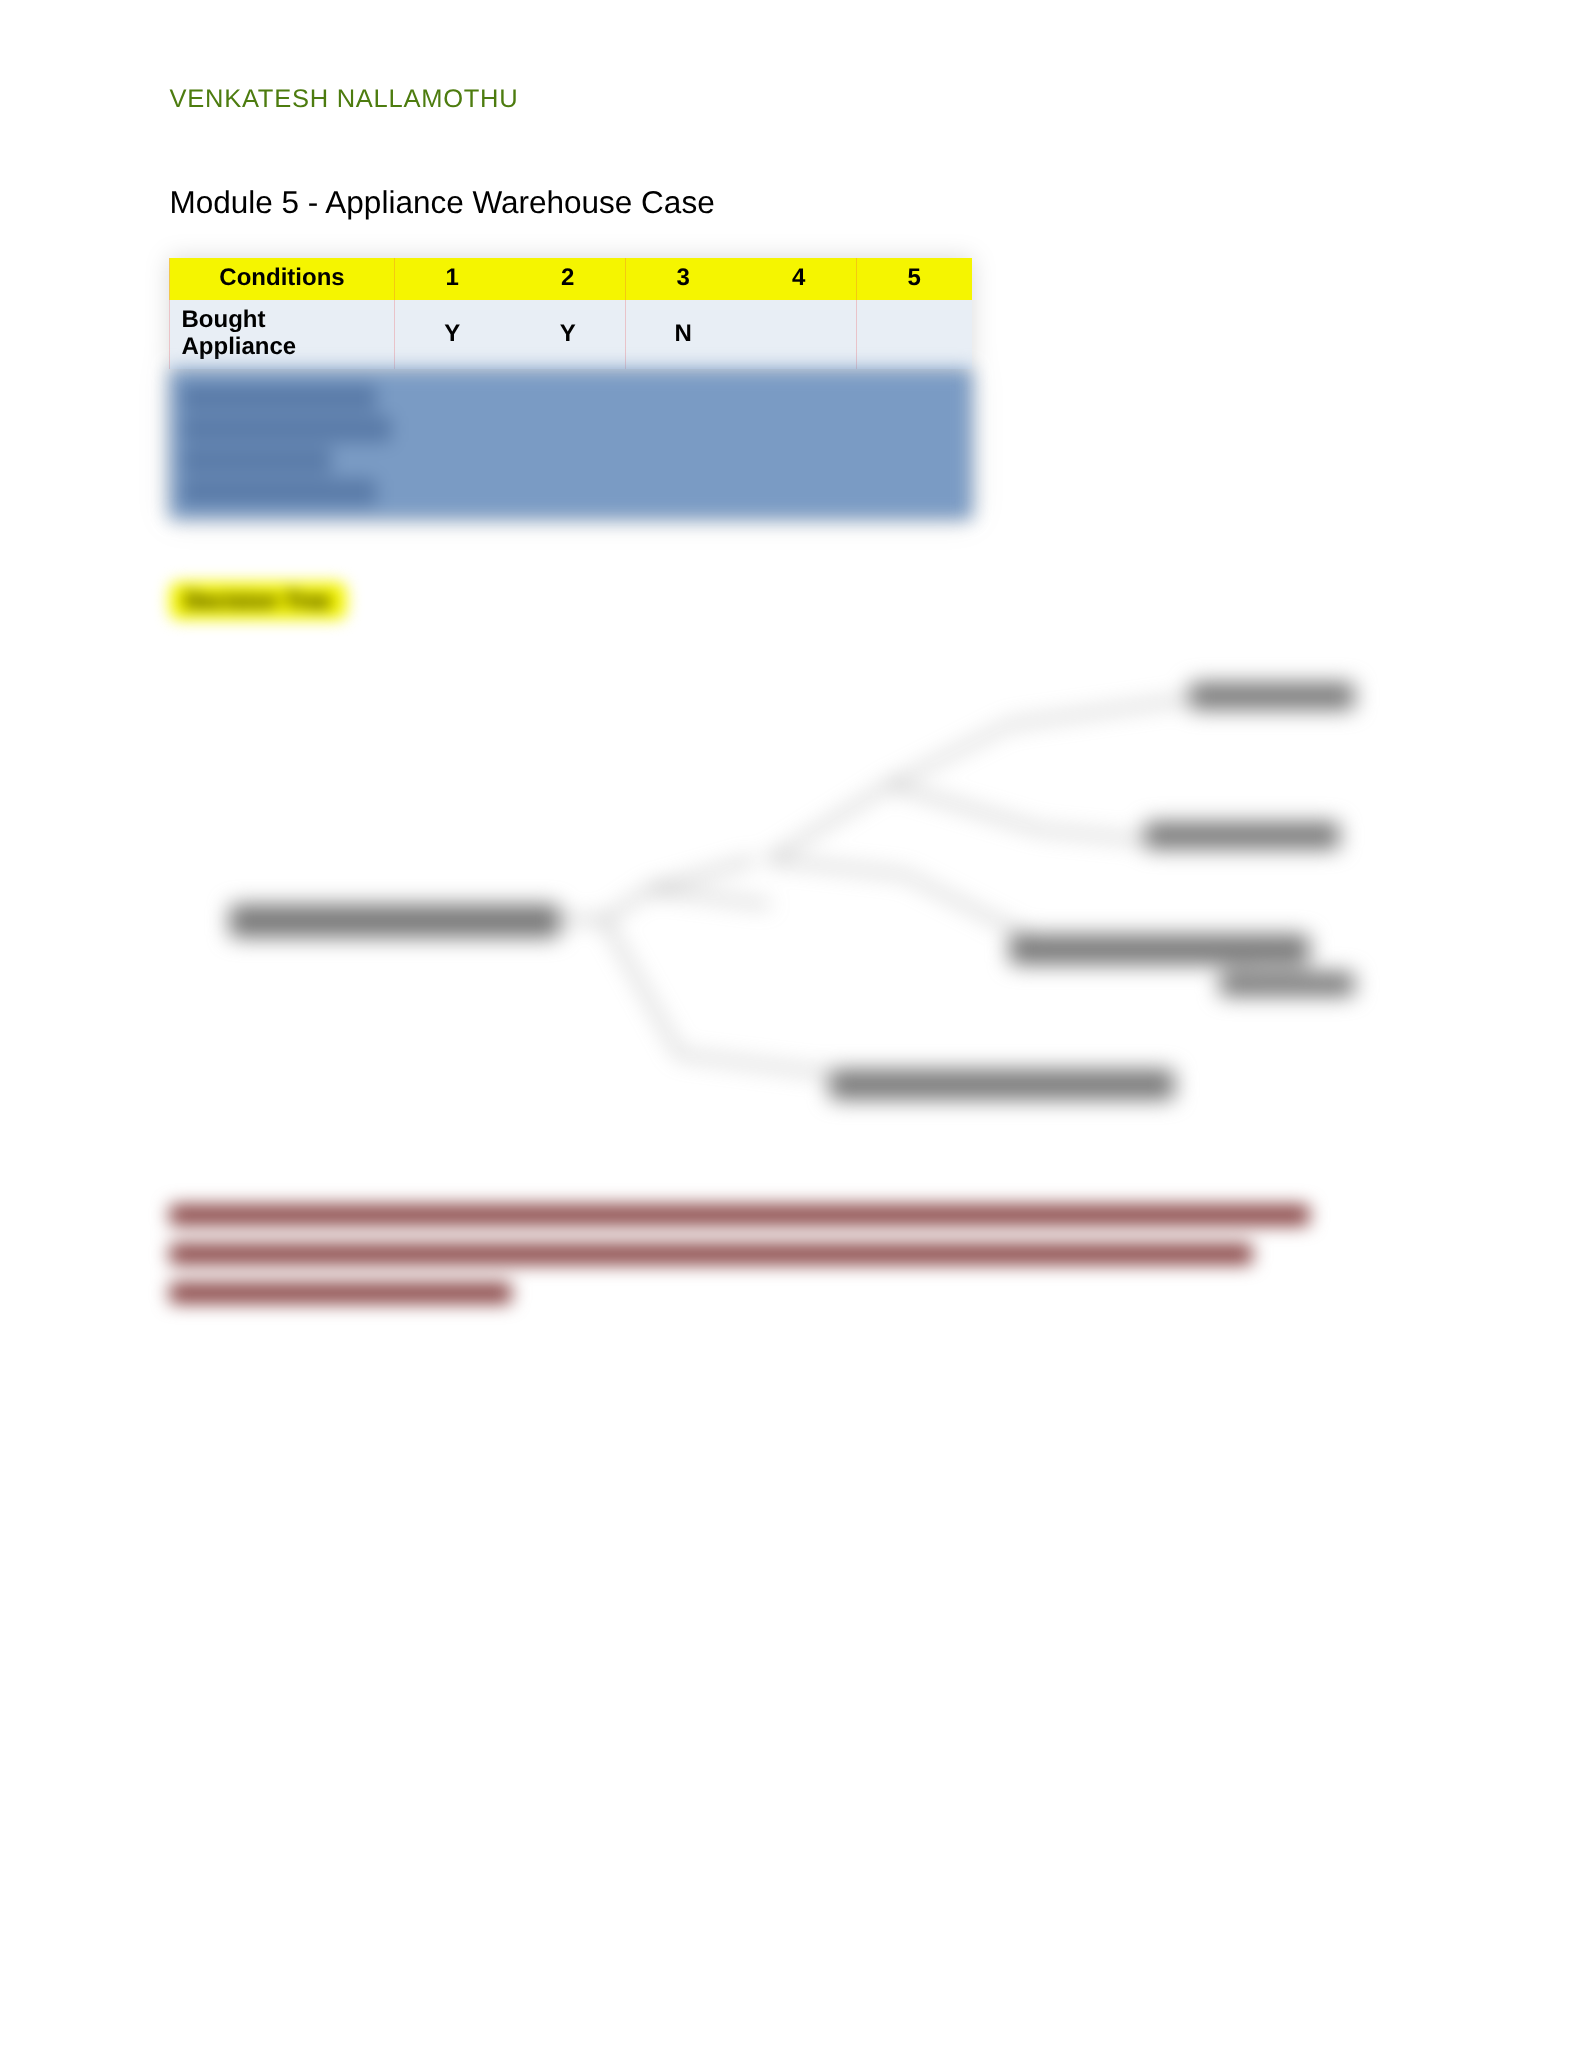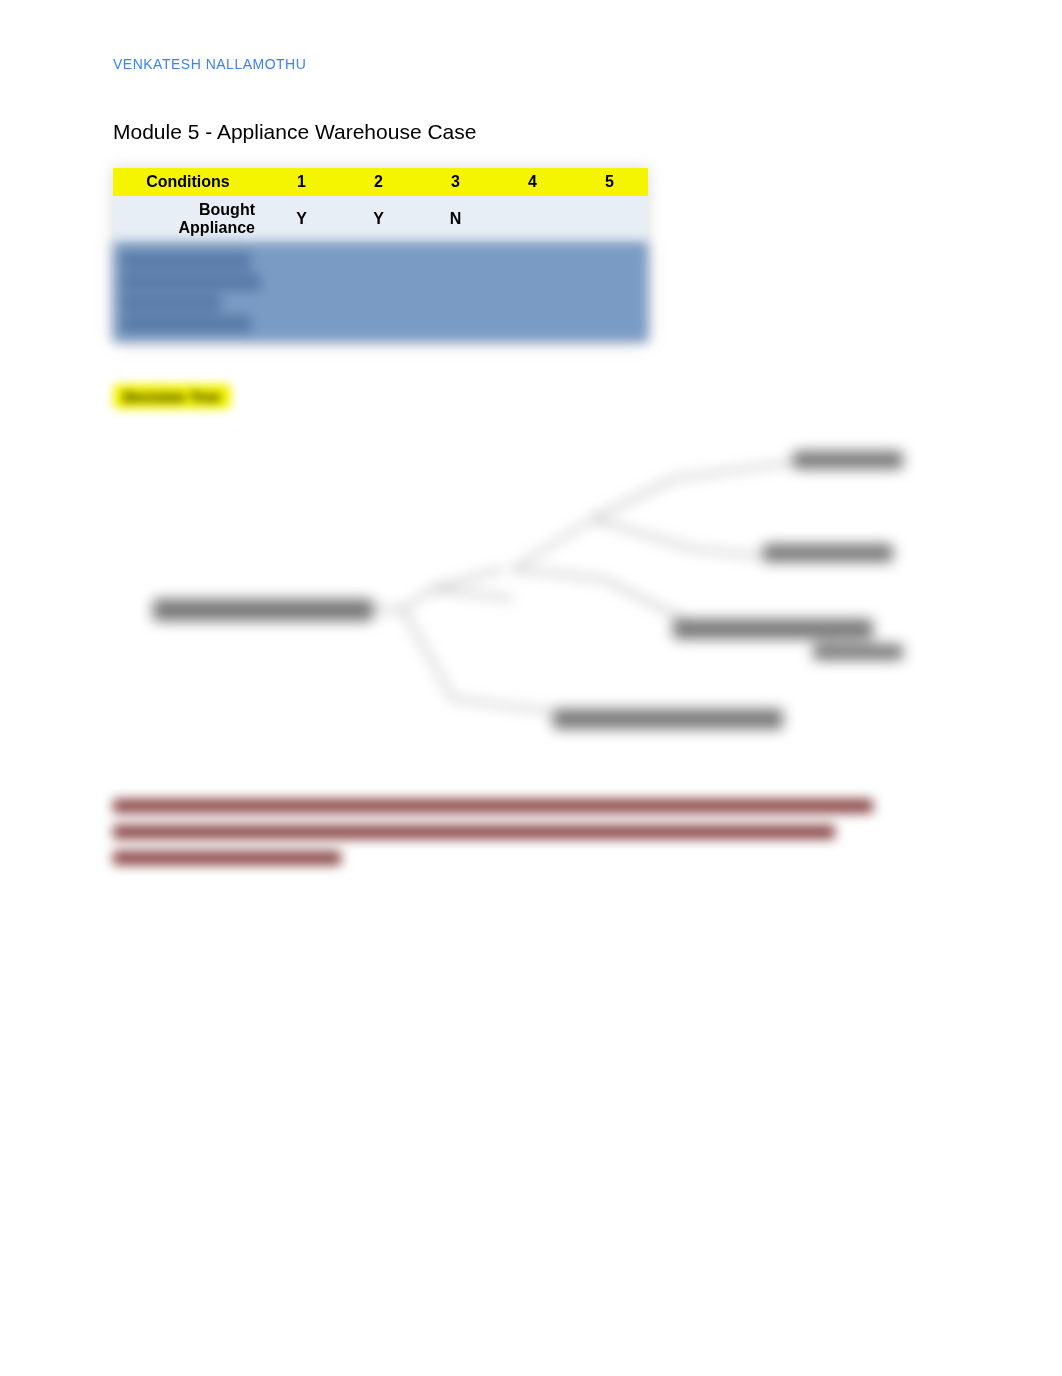--- a/index.html
+++ b/index.html
@@ -11,23 +11,23 @@
     body {
       width: 1062px;
       height: 1376px;
       background: #ffffff;
       font-family: Arial, sans-serif;
       padding: 56px 100px 20px 113px;
       position: relative;
     }
     
     .author {
-      font-size: 14px;
+      font-size: 17px;
       font-weight: 400;
-      color: #3b82f6;
+      color: #4d7c0f;
       margin-bottom: 22px;
       letter-spacing: 0.5px;
     }
     
     .title {
       font-size: 21px;
       font-weight: 400;
       color: #000;
       margin-bottom: 24px;
       margin-top: 48px;
@@ -61,21 +61,21 @@
     .decision-table td {
       font-weight: bold;
       font-size: 16px;
       color: #000;
       padding: 5px 8px;
       text-align: center;
       background: #e8eef5;
     }
     
     .decision-table .row-label {
-      text-align: right;
+      text-align: left;
       font-weight: bold;
     }
     
     .decision-table tr.data-row td {
       background: #e8eef5;
     }
     
     .blurred-rows {
       background: #7a9bc4;
       height: 100px;

